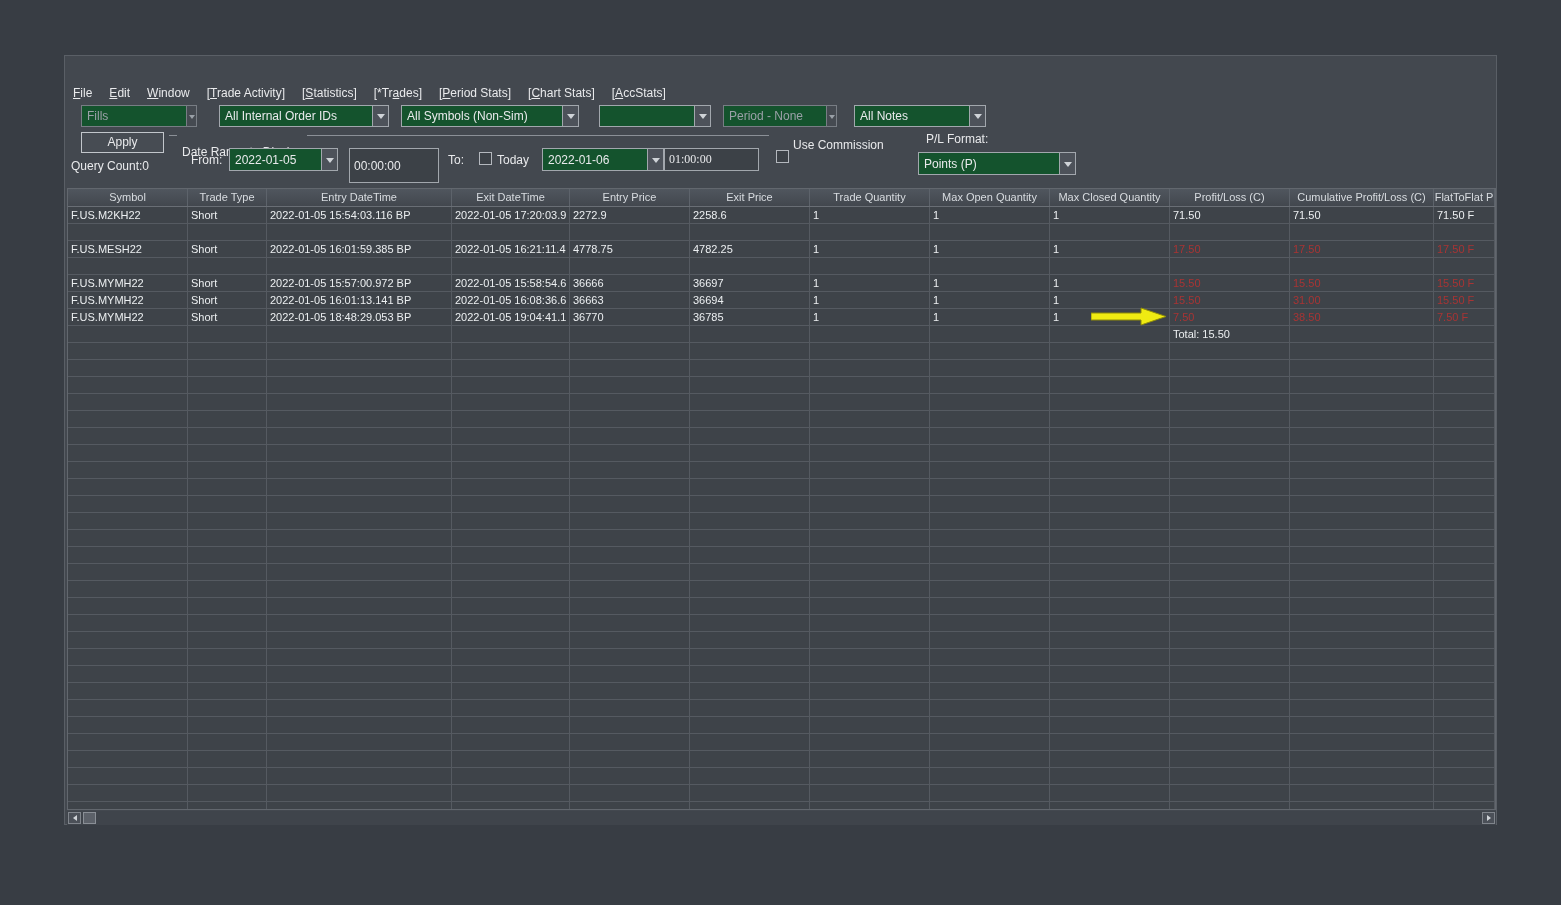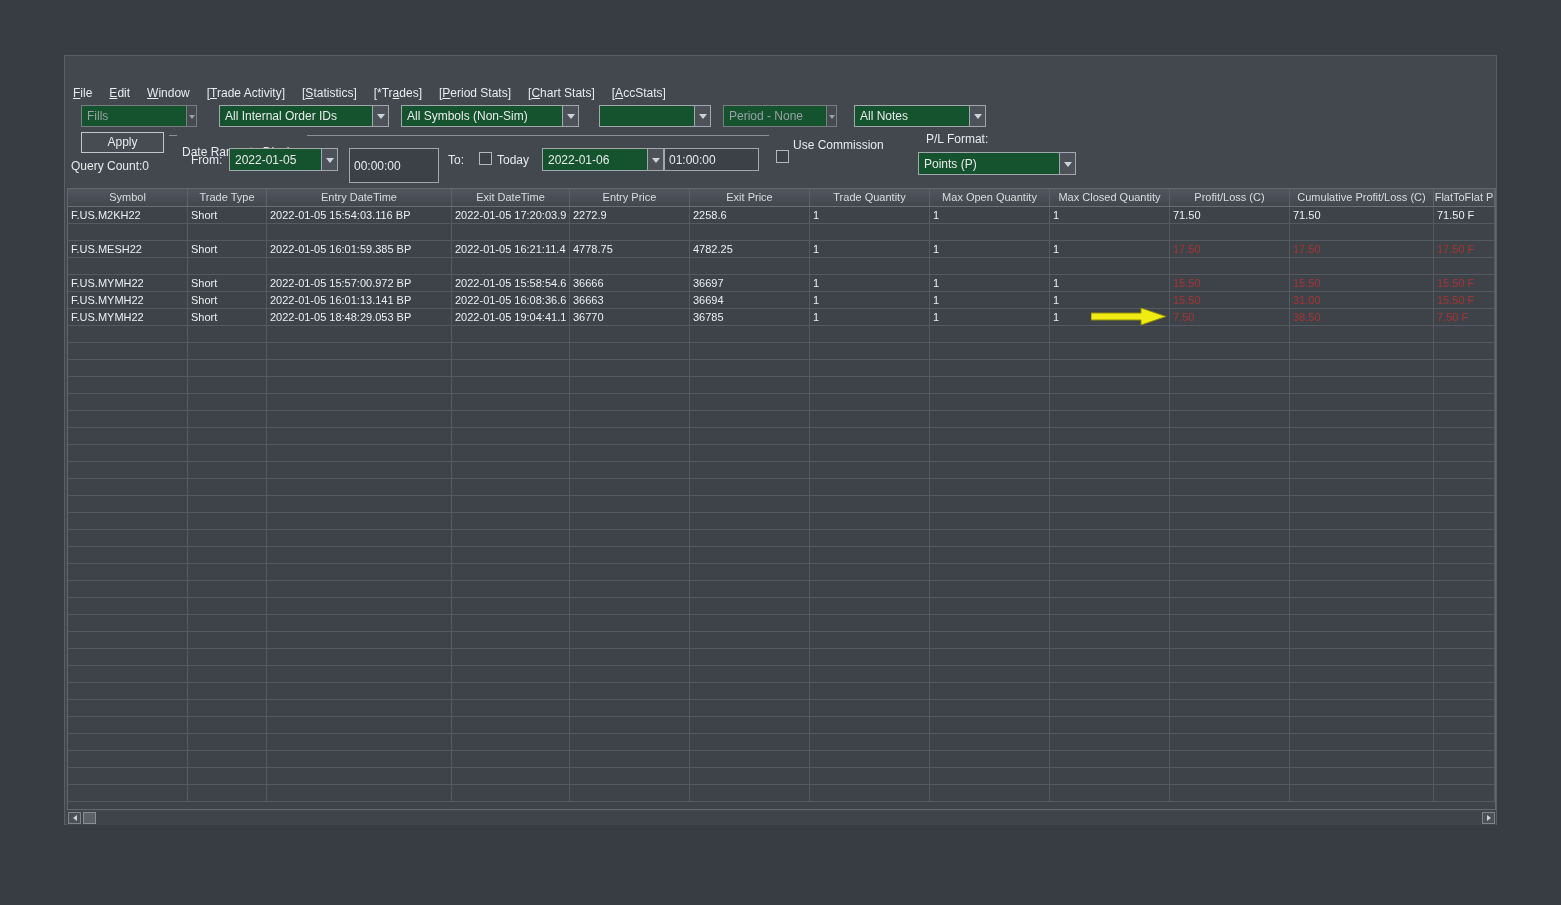--- a/index.html
+++ b/index.html
@@ -121,21 +121,21 @@
     <span class="combo-arrow"></span>
   </div>
   <input class="input" style="left: 284px; top: 92px; width: 90px; height: 35px;" value="00:00:00">
   <span class="lbl" style="left:383px;top:97px;">To:</span>
   <div class="checkbox" style="left:414px;top:96px;"></div>
   <span class="lbl" style="left:432px;top:97px;">Today</span>
   <div class="combo" style="left:477px;top:92px;width:122px;height:23px;">
     <span class="combo-text">2022-01-06</span>
     <span class="combo-arrow"></span>
   </div>
-  <input class="input" style="left: 599px; top: 92px; width: 95px; height: 23px;" value="01:00:00">
+  <input class="input" style="left: 599px; top: 92px; width: 95px; height: 23px; font-family: Liberation Serif, serif;" value="01:00:00">
 
   <div class="checkbox" style="left:711px;top:94px;"></div>
   <span class="lbl" style="left:728px;top:82px;">Use Commission</span>
 
   <span class="lbl" style="left:861px;top:76px;">P/L Format:</span>
   <div class="combo" style="left:853px;top:96px;width:158px;height:23px;">
     <span class="combo-text">Points (P)</span>
     <span class="combo-arrow"></span>
   </div>
 
@@ -256,20 +256,34 @@
         <div class="trow">
           <div class="td"></div>
           <div class="td"></div>
           <div class="td"></div>
           <div class="td"></div>
           <div class="td"></div>
           <div class="td"></div>
           <div class="td"></div>
           <div class="td"></div>
           <div class="td"></div>
+          <div class="td">Total: 15.50</div>
+          <div class="td"></div>
+          <div class="td"></div>
+        </div>
+        <div class="trow">
+          <div class="td"></div>
+          <div class="td"></div>
+          <div class="td"></div>
+          <div class="td"></div>
+          <div class="td"></div>
+          <div class="td"></div>
+          <div class="td"></div>
+          <div class="td"></div>
+          <div class="td"></div>
           <div class="td"></div>
           <div class="td"></div>
           <div class="td"></div>
         </div>
         <div class="trow">
           <div class="td"></div>
           <div class="td"></div>
           <div class="td"></div>
           <div class="td"></div>
           <div class="td"></div>

